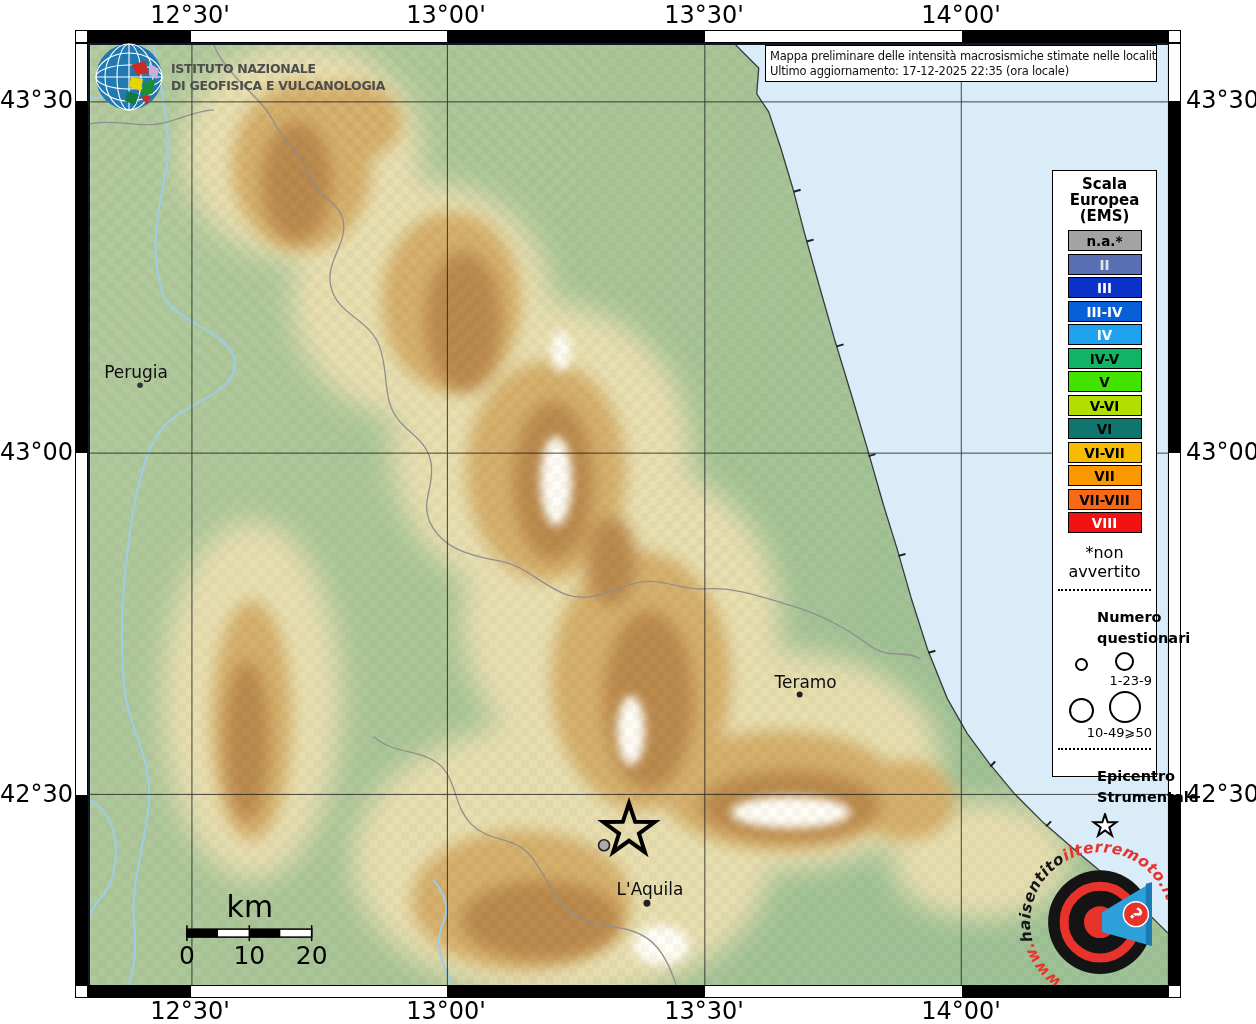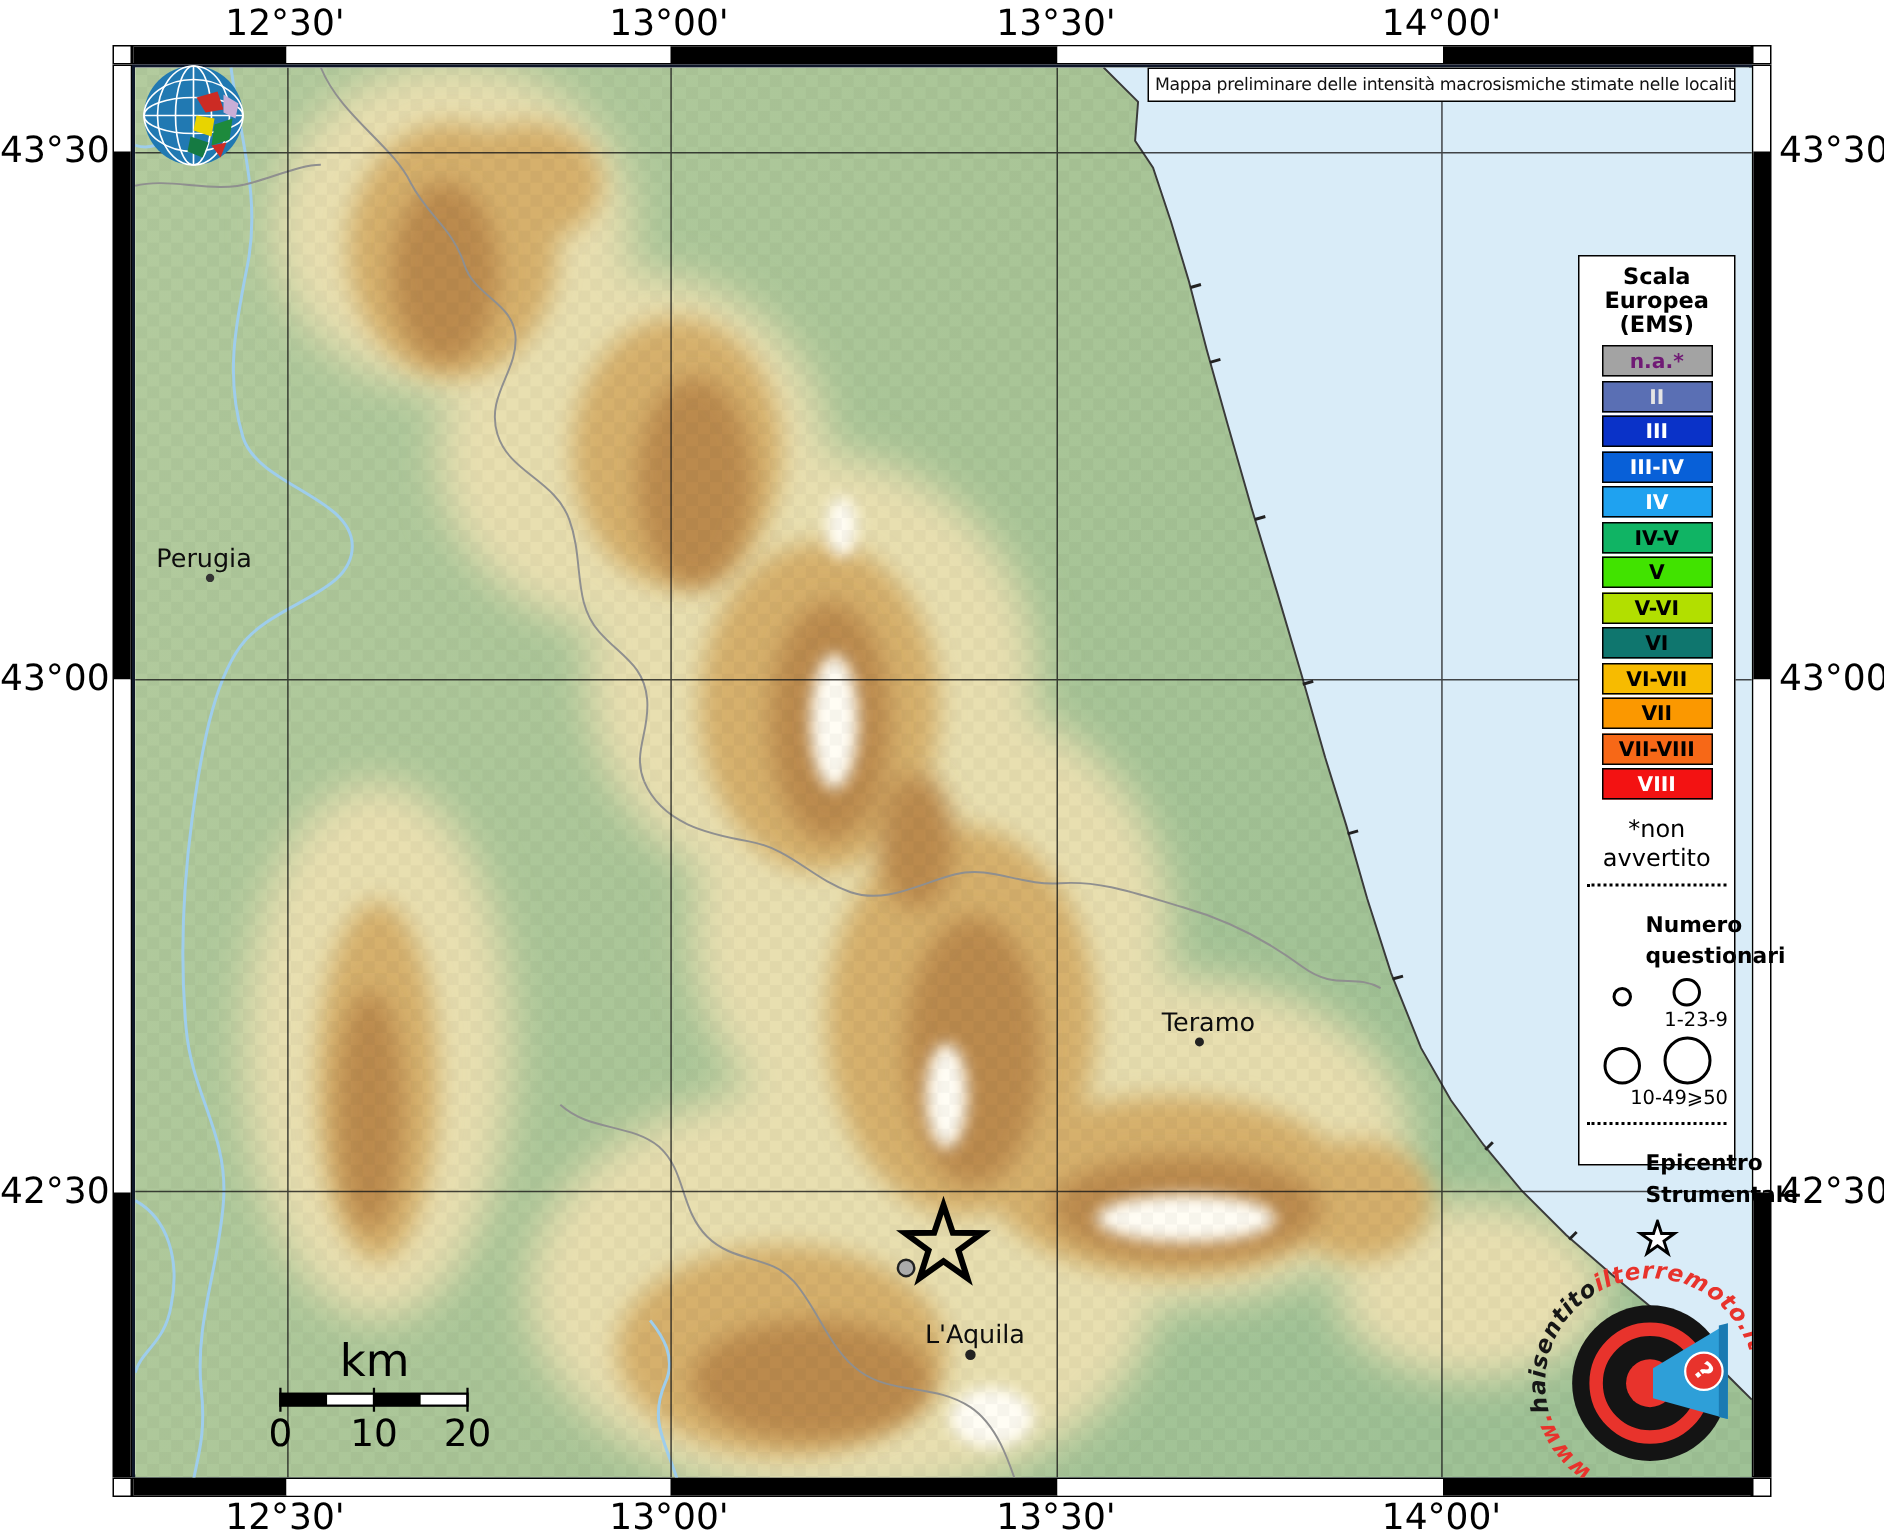--- a/index.html
+++ b/index.html
@@ -258,50 +258,55 @@
         <polygon points="1102,912 1102,932 1152,946 1152,882" fill="#2e9fd8"></polygon>
         <polygon points="1146,944.5 1152,946 1152,882 1146,883.5" fill="#1b7ab2"></polygon>
         <circle cx="1136" cy="914" r="12.5" fill="#e8332c" stroke="#fff" stroke-width="1.5"></circle>
         <text x="1136" y="920" font-size="17" font-weight="bold" fill="#fff" text-anchor="middle" transform="rotate(50 1136 914)">?</text>
       </g>
     </svg>
   </div>
 
   <div class="infobox">
     <div>Mappa preliminare delle intensità macrosismiche stimate nelle località</div>
+    <div>Ultimo aggiornamento: 17-12-2025 22:35 (ora locale)</div>
   </div>
 
   <div class="ingv">
     <svg width="70" height="70" viewBox="-35 -35 70 70">
       <circle r="33" fill="#2179b2"></circle>
       <g stroke="#fff" stroke-width="1.1" fill="none">
         <ellipse rx="12" ry="33"></ellipse>
           <ellipse rx="24" ry="33"></ellipse>
         <ellipse rx="33" ry="12"></ellipse>
           <ellipse rx="33" ry="24"></ellipse>
         <line x1="0" y1="-33" x2="0" y2="33"></line>
           <line x1="-33" y1="0" x2="33" y2="0"></line>
       </g>
       <path d="M2,-12 L16,-16 L20,-4 L8,-2 Z" fill="#cc2b24"></path>
       <path d="M2,0 L14,2 L12,14 L0,10 Z" fill="#e8d400"></path>
       <path d="M14,6 L26,2 L24,16 L12,20 Z" fill="#1d8a3c"></path>
       <path d="M20,-14 L30,-8 L28,2 L20,-2 Z" fill="#c9aed6"></path>
       <path d="M-2,14 L10,18 L6,28 L-4,24 Z" fill="#157a42"></path>
       <path d="M12,20 L22,18 L18,28 Z" fill="#cc2b24"></path>
     </svg>
+    <div class="ingv-text">
+      <div>ISTITUTO NAZIONALE</div>
+      <div>DI GEOFISICA E VULCANOLOGIA</div>
+    </div>
   </div>
 
   <div class="legend">
     <div class="lg-title">
       <div>Scala</div>
       <div>Europea</div>
       <div>(EMS)</div>
     </div>
     <div class="swatches">
-      <div class="swatch" style="background-color: rgb(163, 163, 163); color: #701a75;">n.a.*</div>
+      <div class="swatch" style="background-color: rgb(163, 163, 163); color: #000000;">n.a.*</div>
       <div class="swatch" style="background-color: rgb(90, 111, 180); color: #e5e5e5;">II</div>
       <div class="swatch" style="background-color: rgb(10, 50, 200); color: rgb(255, 255, 255);">III</div>
       <div class="swatch" style="background-color: rgb(8, 96, 216); color: rgb(255, 255, 255);">III-IV</div>
       <div class="swatch" style="background-color: rgb(31, 162, 240); color: rgb(255, 255, 255);">IV</div>
       <div class="swatch" style="background-color: rgb(16, 180, 100); color: rgb(0, 0, 0);">IV-V</div>
       <div class="swatch" style="background-color: rgb(65, 227, 0); color: rgb(0, 0, 0);">V</div>
       <div class="swatch" style="background-color: rgb(178, 223, 0); color: rgb(0, 0, 0);">V-VI</div>
       <div class="swatch" style="background-color: #0f766e; color: rgb(0, 0, 0);">VI</div>
       <div class="swatch" style="background-color: rgb(247, 187, 0); color: rgb(0, 0, 0);">VI-VII</div>
       <div class="swatch" style="background-color: rgb(251, 152, 0); color: rgb(0, 0, 0);">VII</div>

